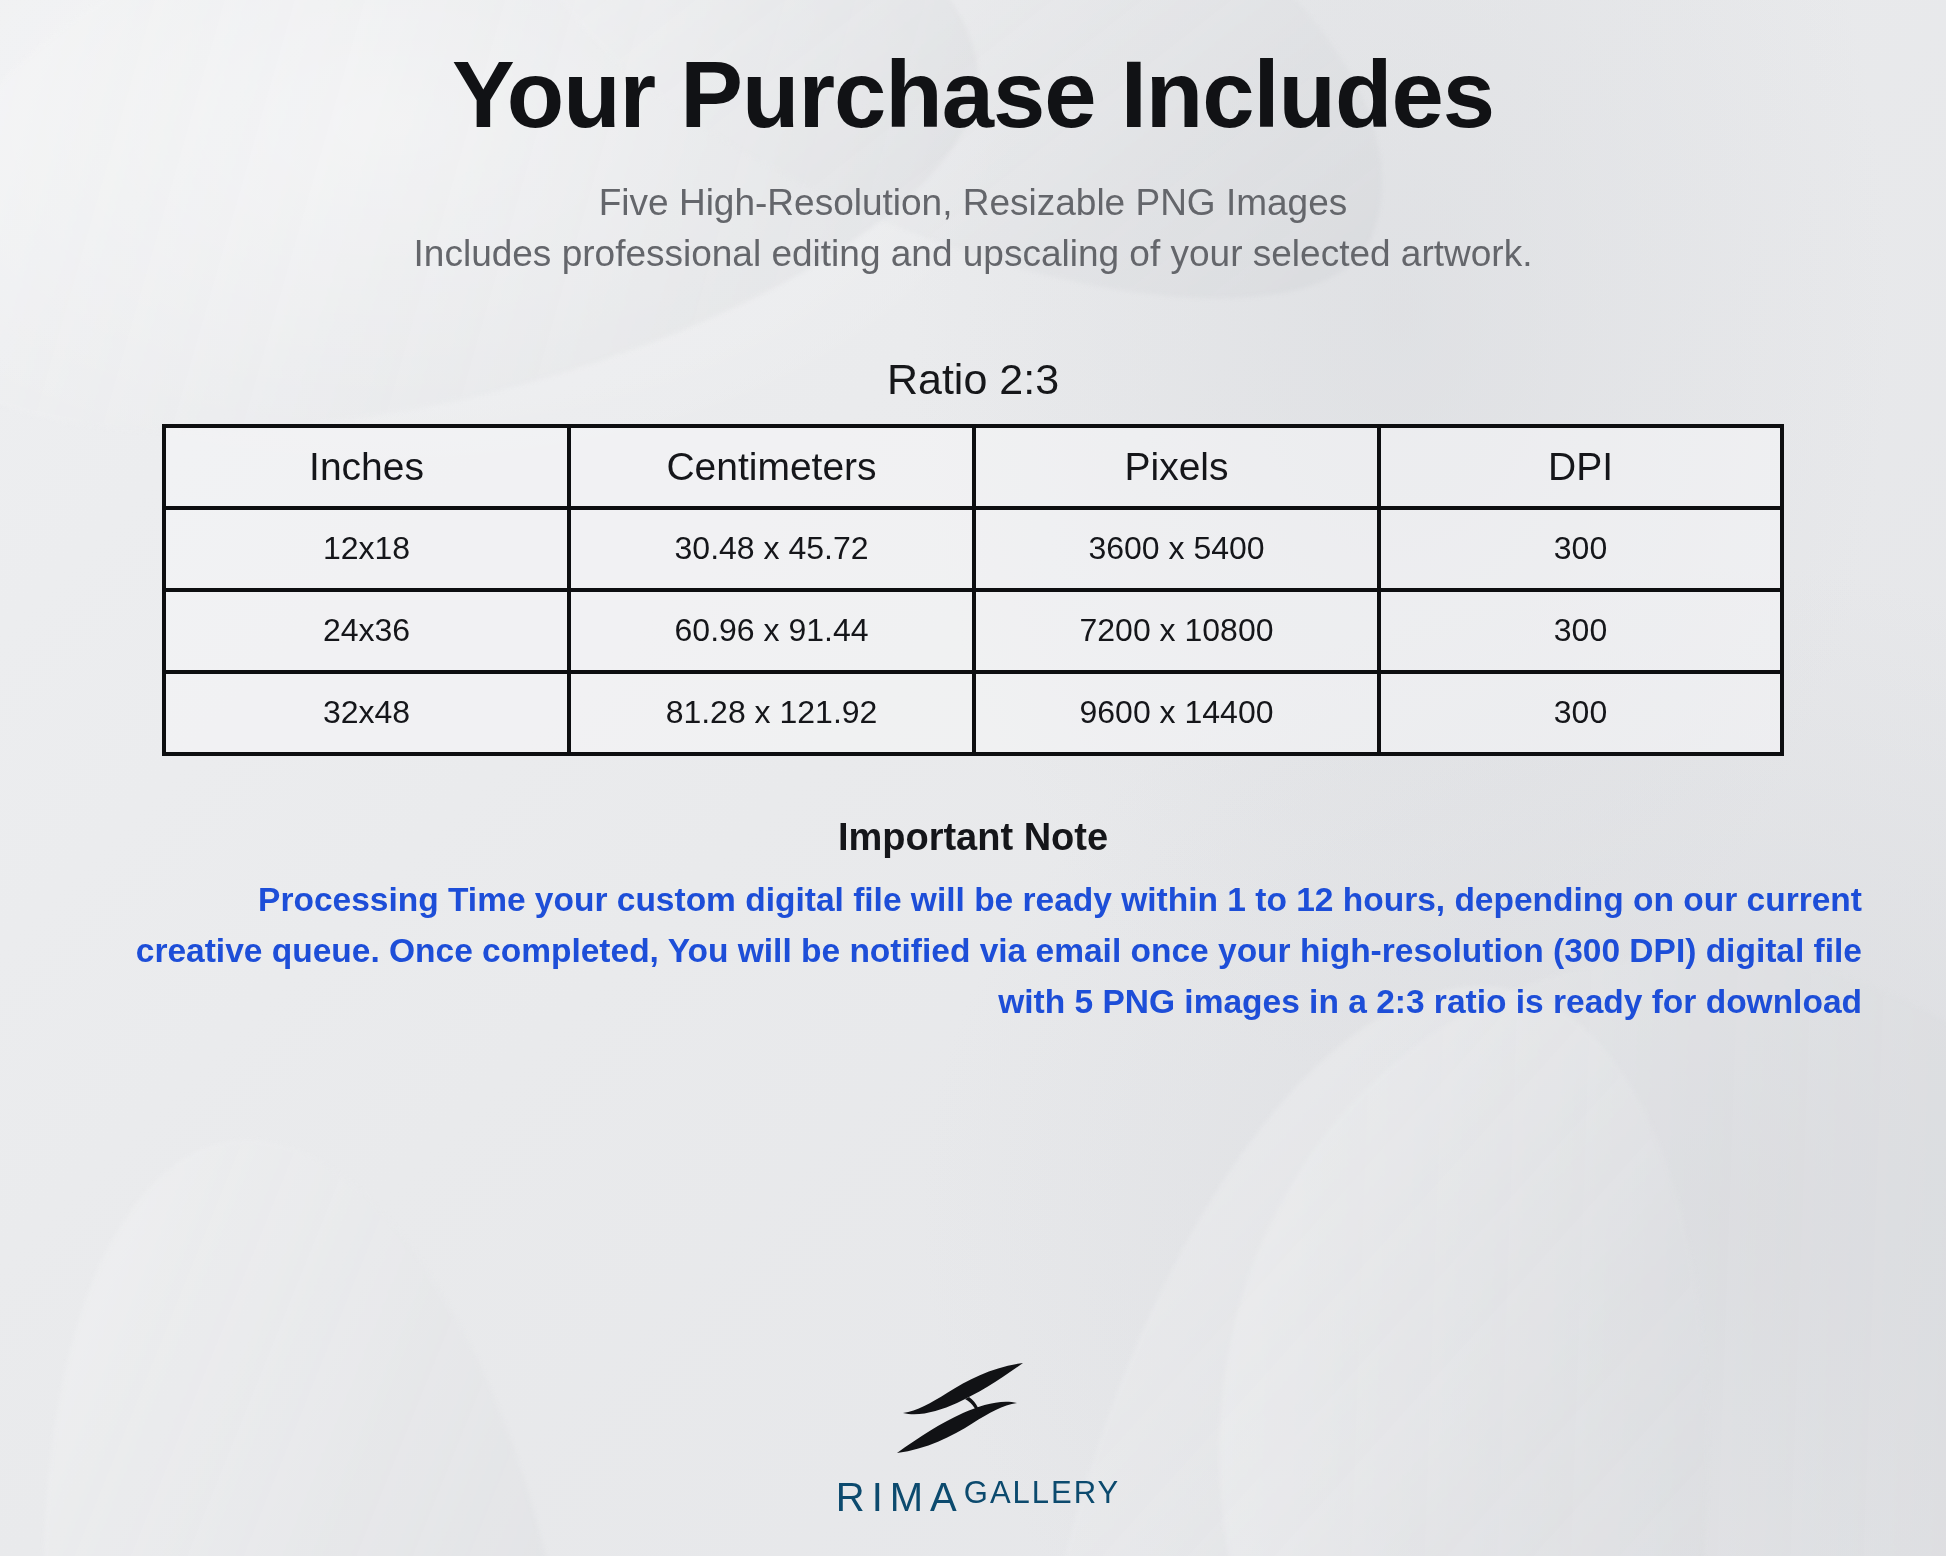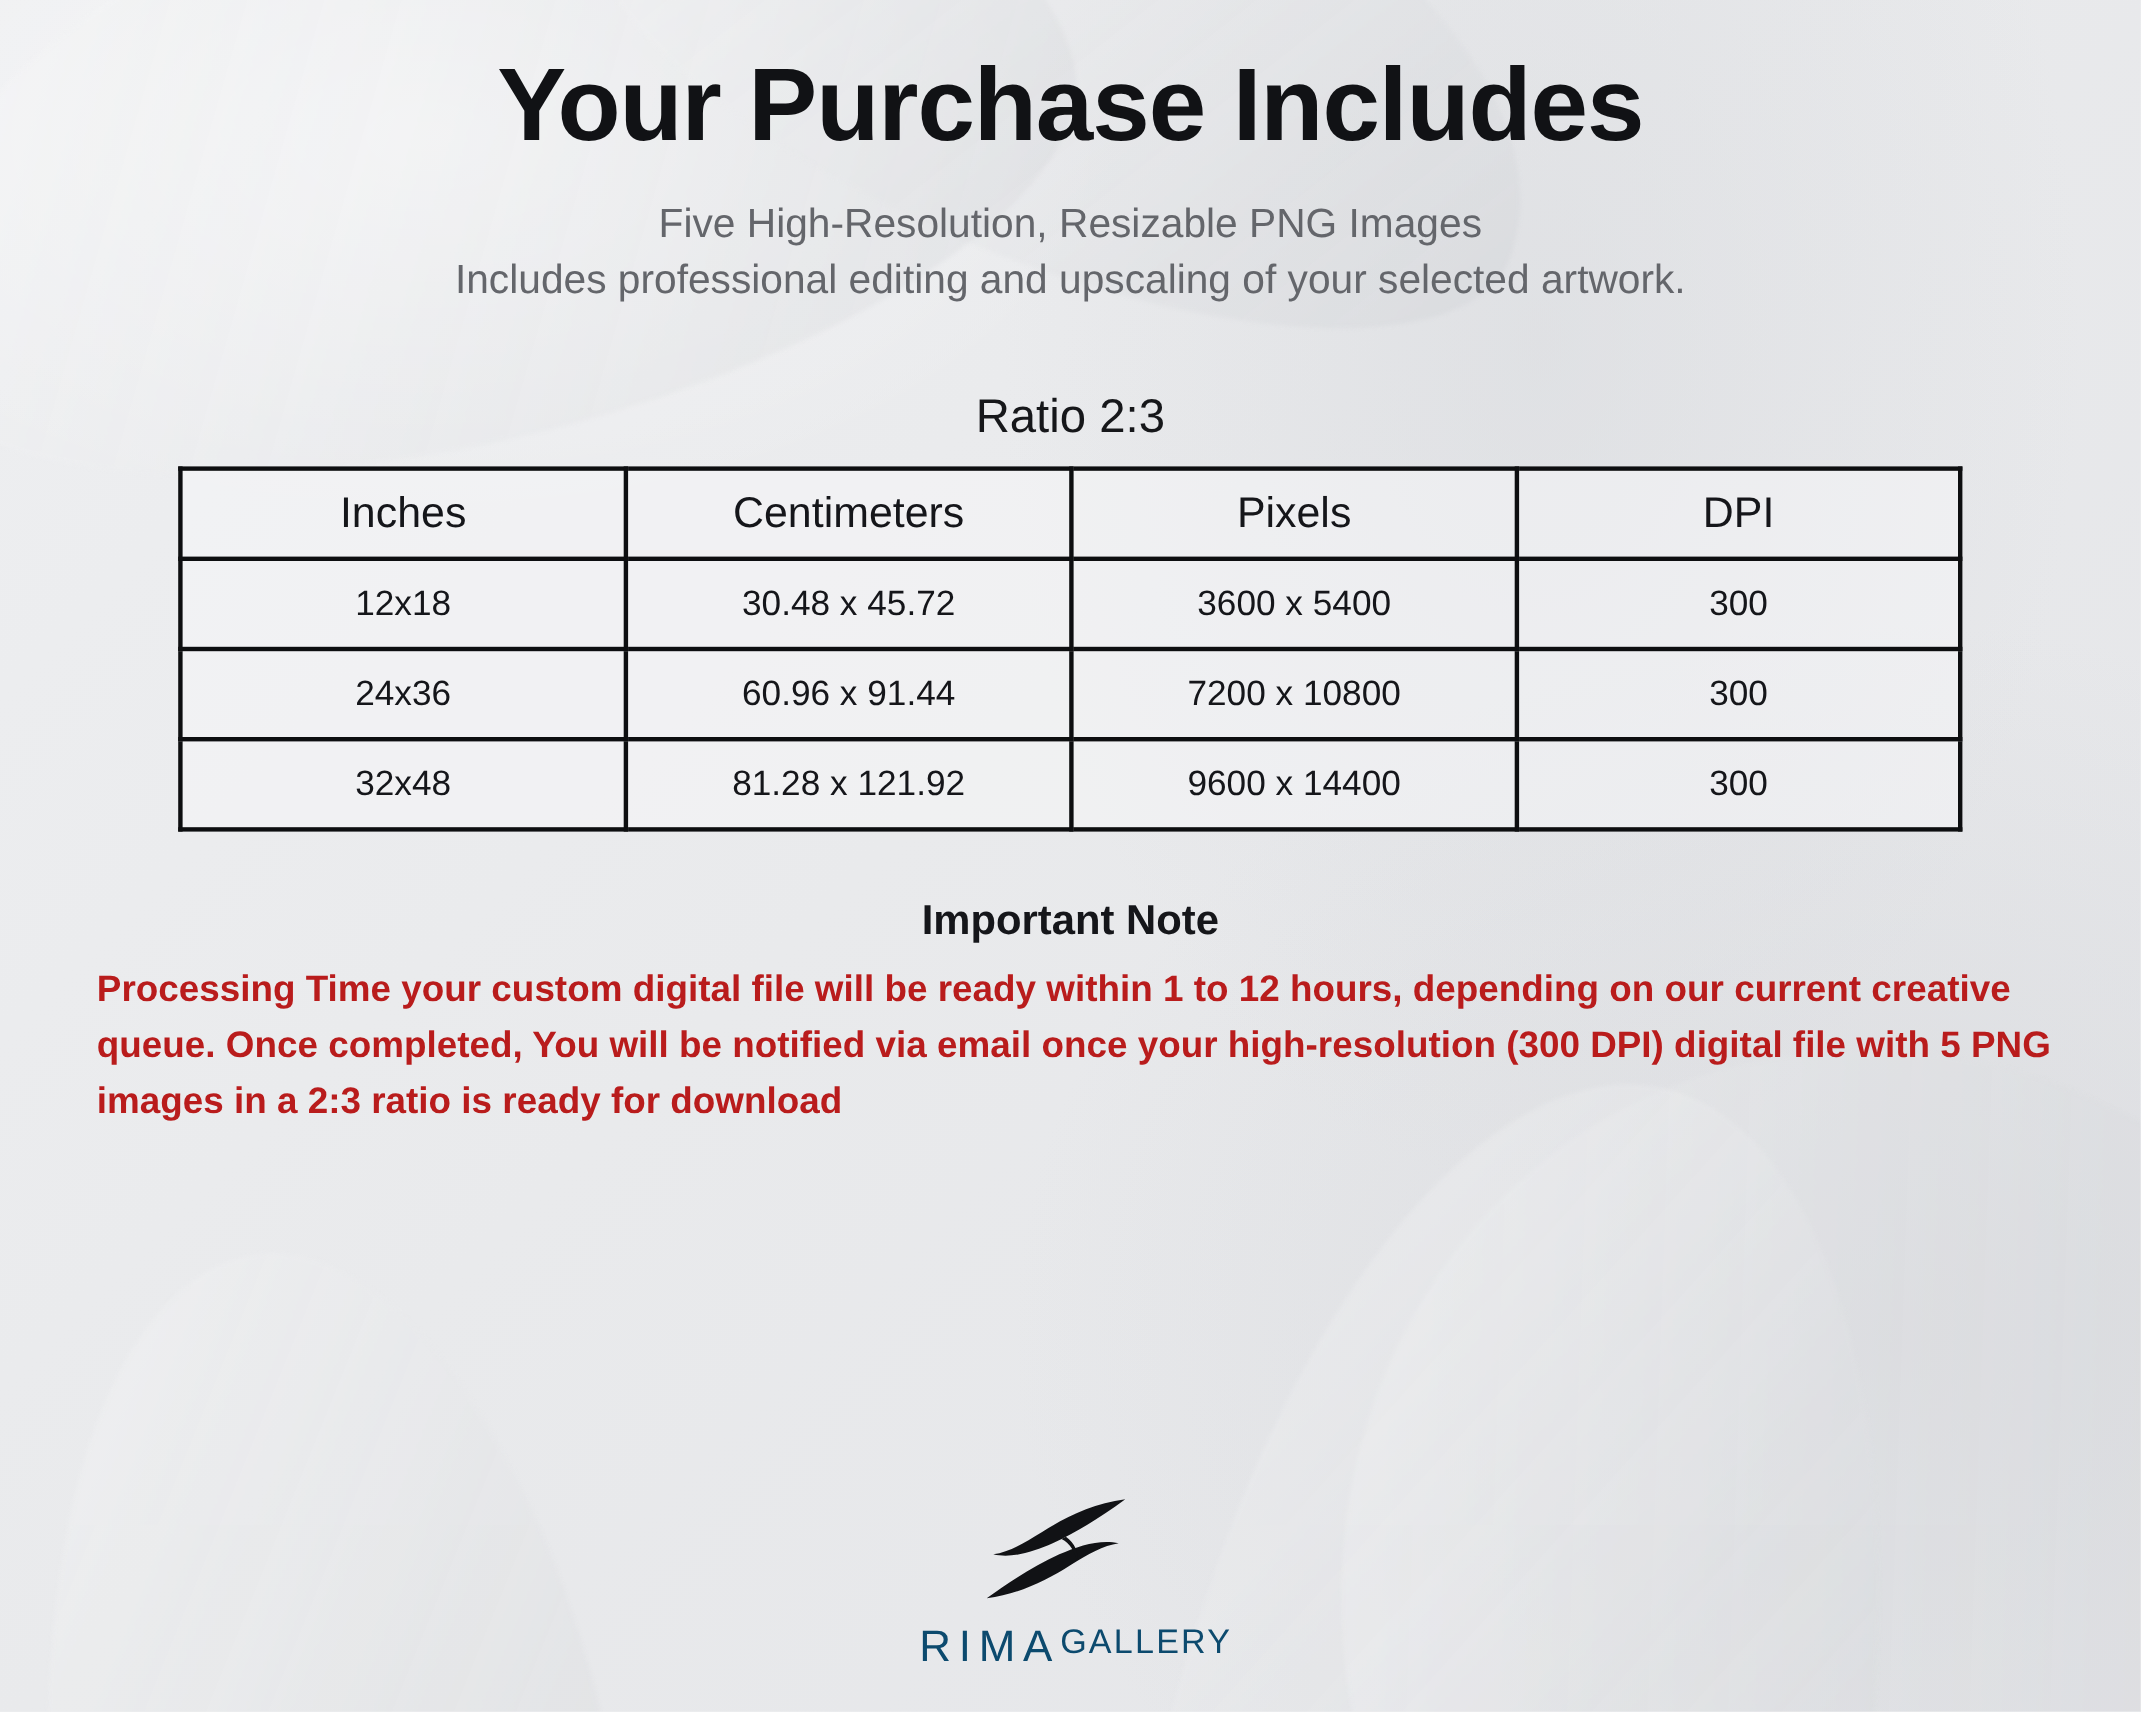--- a/index.html
+++ b/index.html
@@ -37,21 +37,21 @@
   .f2 { width: 900px; height: 420px; left: 520px; top: -180px; transform: rotate(22deg); }
   .f3 { width: 1000px; height: 900px; right: -240px; bottom: -300px; transform: rotate(-28deg); }
   .f4 { width: 640px; height: 1200px; right: 240px; bottom: -620px; transform: rotate(12deg); }
   .f5 { width: 520px; height: 980px; left: 40px; bottom: -560px; transform: rotate(-8deg); }
 
   .page {
     position: relative;
     width: 1946px;
     height: 1556px;
     box-sizing: border-box;
-    padding: 0 40px;
+    padding: 0 84px;
     display: flex;
     flex-direction: column;
     align-items: center;
   }
 
   .title {
     margin-top: 46px;
     font-size: 94px;
     font-weight: bold;
     letter-spacing: -1px;
@@ -103,22 +103,22 @@
     margin-top: 60px;
     font-size: 38px;
     font-weight: bold;
     color: #15161a;
     text-align: center;
   }
   .note-body {
     margin-top: 16px;
     font-size: 33.5px;
     font-weight: bold;
-    color: #b91c1c;
-    text-align: left;
+    color: #1d4ed8;
+    text-align: right;
     line-height: 1.52;
     max-width: 1900px;
     margin-left: 48px;
   }
 
   .brand {
     position: absolute;
     left: 0;
     right: 0;
     bottom: 36px;

